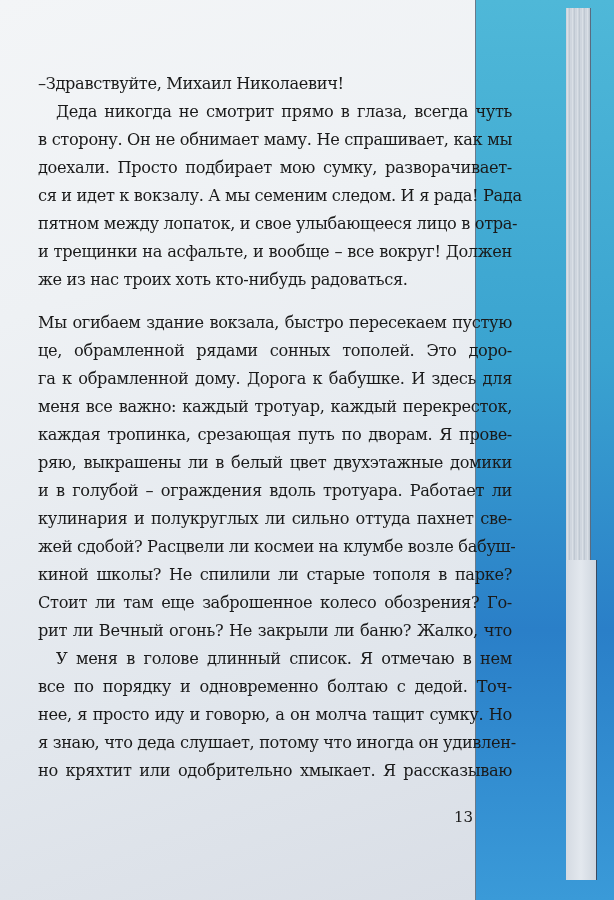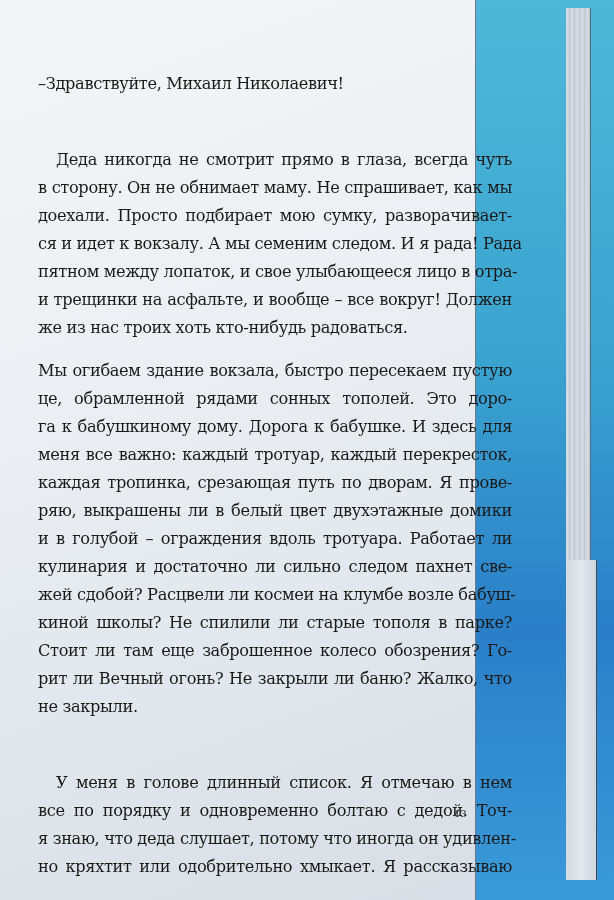--- a/index.html
+++ b/index.html
@@ -57,34 +57,33 @@
     white-space: nowrap;
     height: 28px;
     text-align: justify;
     text-align-last: justify;
   }
   .line.last {
     text-align-last: left;
   }
   .line.indent {
     padding-left: 18px;
-    margin-top: 48px;
   }
   .line.dash {
     padding-left: 0;
   }
   .gap {
     height: 15px;
   }
   .page-number {
     position: absolute;
     left: 454px;
     top: 808px;
     font-family: "DejaVu Serif", "Liberation Serif", serif;
-    font-size: 10px;
+    font-size: 15px;
     color: #1a1a1a;
   }
 </style>
 </head>
 <body>
 
 <div class="page">
   <div class="text-block">
 
     <div>
@@ -100,36 +99,36 @@
       <span class="line">пятном между лопаток, и свое улыбающееся лицо в отра-</span>
       <span class="line">и трещинки на асфальте, и вообще – все вокруг! Должен</span>
       <span class="line last">же из нас троих хоть кто-нибудь радоваться.</span>
     </div>
 
     <div class="gap"></div>
 
     <div>
       <span class="line">Мы огибаем здание вокзала, быстро пересекаем пустую</span>
       <span class="line">це, обрамленной рядами сонных тополей. Это доро-</span>
-      <span class="line">га к бабушкиному дому. Дорога к бабушке. И здесь для</span>
+      <span class="line">га к обрамленной дому. Дорога к бабушке. И здесь для</span>
       <span class="line">меня все важно: каждый тротуар, каждый перекресток,</span>
       <span class="line">каждая тропинка, срезающая путь по дворам. Я прове-</span>
       <span class="line">ряю, выкрашены ли в белый цвет двухэтажные домики</span>
       <span class="line">и в голубой – ограждения вдоль тротуара. Работает ли</span>
-      <span class="line">кулинария и достаточно ли сильно следом пахнет све-</span>
+      <span class="line">кулинария и полукруглых ли сильно оттуда пахнет све-</span>
       <span class="line">жей сдобой? Расцвели ли космеи на клумбе возле бабуш-</span>
       <span class="line">киной школы? Не спилили ли старые тополя в парке?</span>
       <span class="line">Стоит ли там еще заброшенное колесо обозрения? Го-</span>
       <span class="line">рит ли Вечный огонь? Не закрыли ли баню? Жалко, что</span>
-      <span class="line last">не закрыли.</span>
     </div>
 
     <div>
       <span class="line indent">У меня в голове длинный список. Я отмечаю в нем</span>
       <span class="line">все по порядку и одновременно болтаю с дедой. Точ-</span>
+      <span class="line">нее, я просто иду и говорю, а он молча тащит сумку. Но</span>
       <span class="line">я знаю, что деда слушает, потому что иногда он удивлен-</span>
       <span class="line">но кряхтит или одобрительно хмыкает. Я рассказываю</span>
     </div>
 
   </div>
 
   <div class="page-number">13</div>
 </div>
 
 <div class="page-edge"></div>

